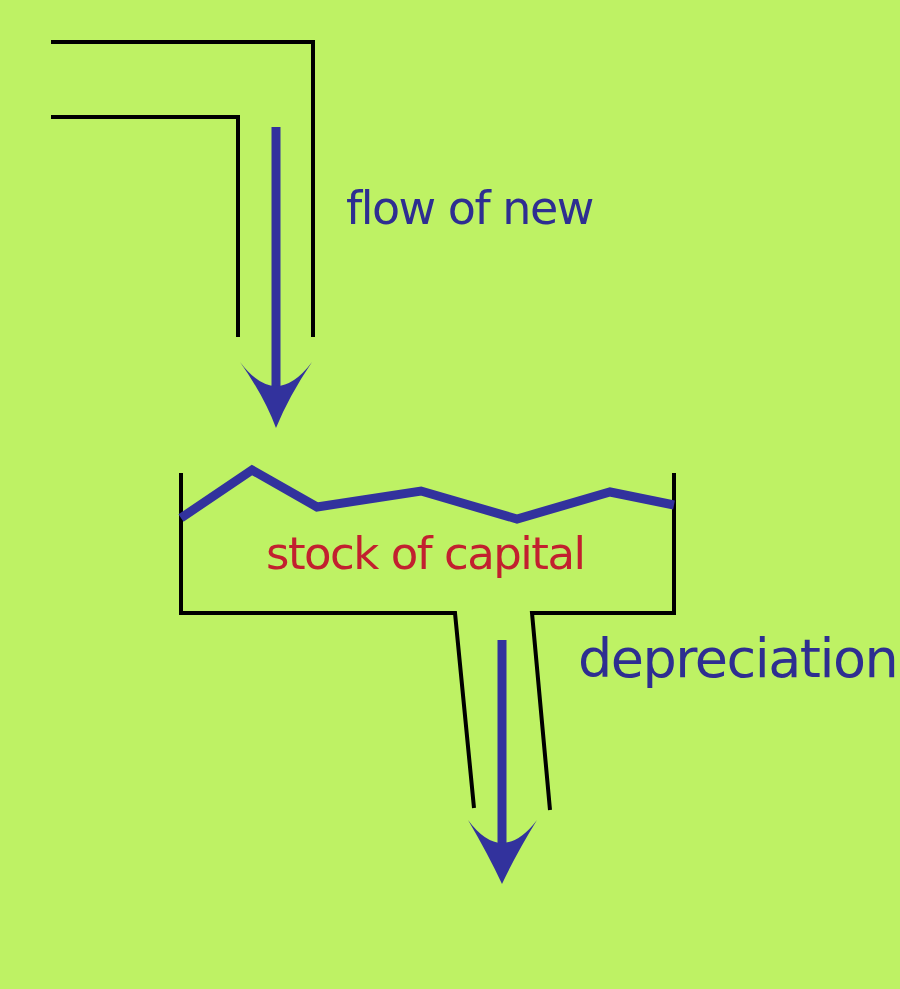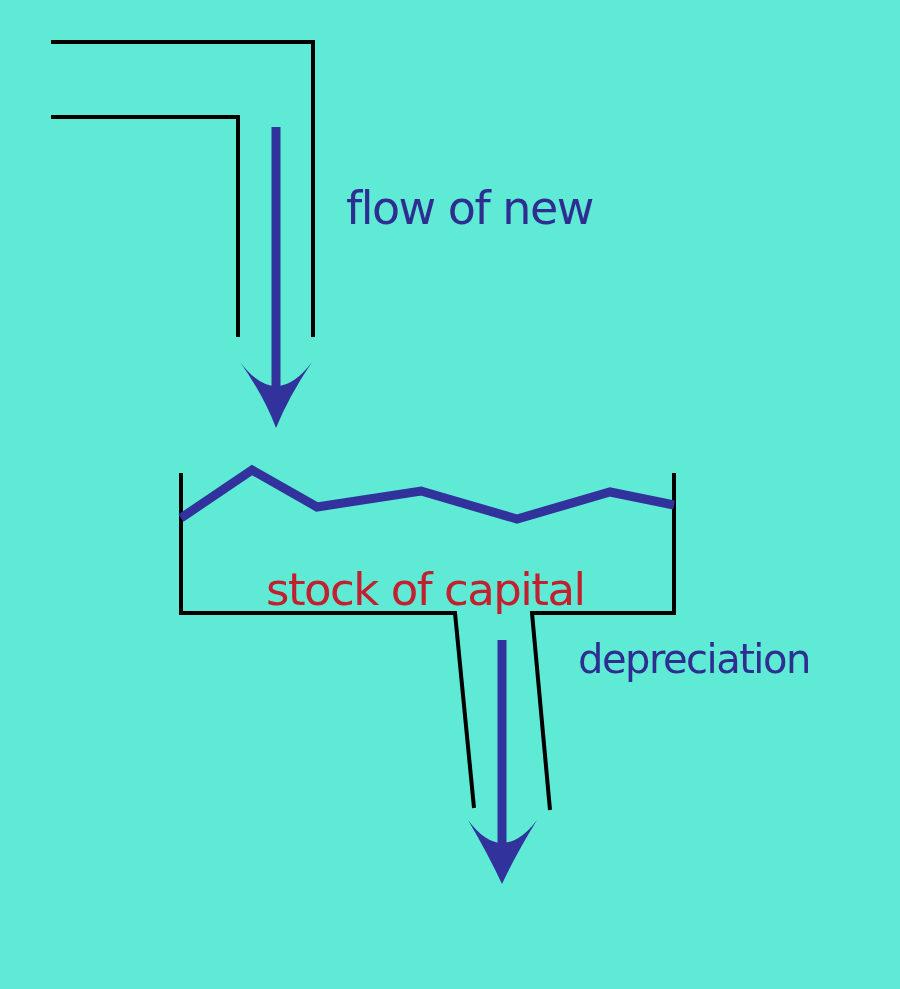--- a/index.html
+++ b/index.html
@@ -23,27 +23,27 @@
   .label-investment {
     left: 346px; top: 181px;
     font-size: 46px; line-height: 55px;
   }
   .label-stock {
     left: 266px; top: 528px;
     font-size: 45px; line-height: 52px;
   }
   .label-depreciation {
     left: 578px; top: 631px;
-    font-size: 40px; line-height: 56px;
+    font-size: 54px; line-height: 56px;
   }
 </style>
 </head>
 <body>
 
-<div class="canvas" style="background-color: #5eead4;">
+<div class="canvas" style="background-color: #bef264;">
 
   <svg width="900" height="989" viewBox="0 0 900 989">
 
     <path d="M 51 42 L 313 42 L 313 337" fill="none" stroke-width="4" stroke="#000000"></path>
 
     <path d="M 51 117 L 238 117 L 238 337" fill="none" stroke-width="4" stroke="#000000"></path>
 
     <rect x="271.5" y="127" width="9" height="261" stroke="none" fill="#32329d"></rect>
 
     <path d="M 240 362 Q 264 396 276 428 Q 289 396 312 362 Q 276 410 240 362 Z" stroke="none" fill="#32329d"></path>
@@ -56,19 +56,19 @@
 
     <rect x="497.5" y="640" width="9" height="206" stroke="none" fill="#32329d"></rect>
 
     <path d="M 468 820 Q 488 854 502 884 Q 516 854 537 820 Q 502 866 468 820 Z" stroke="none" fill="#32329d"></path>
   </svg>
 
   <div class="label label-investment" style="color: rgb(46, 46, 145);">
     <div>flow of new</div>
   </div>
 
-  <div class="label label-stock" style="color: rgb(194, 32, 47); margin-top: 36px;">stock of capital</div>
+  <div class="label label-stock" style="color: rgb(194, 32, 47);">stock of capital</div>
 
   <div class="label label-depreciation" style="color: rgb(46, 46, 145);">
     <div>depreciation</div>
   </div>
 
 </div>
 
 </body></html>

